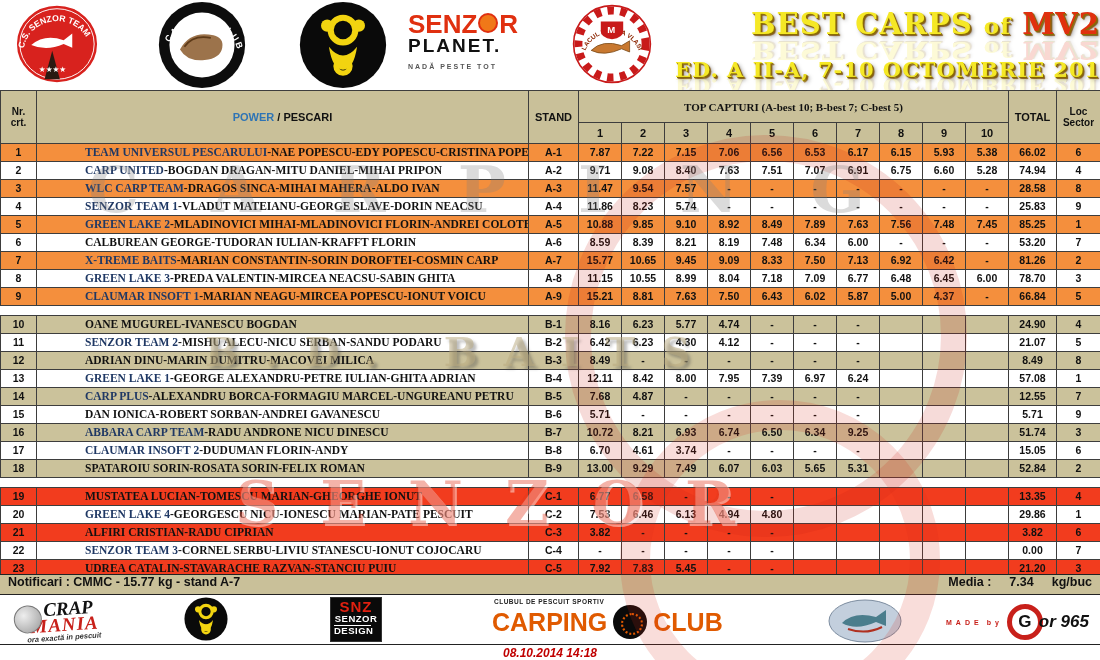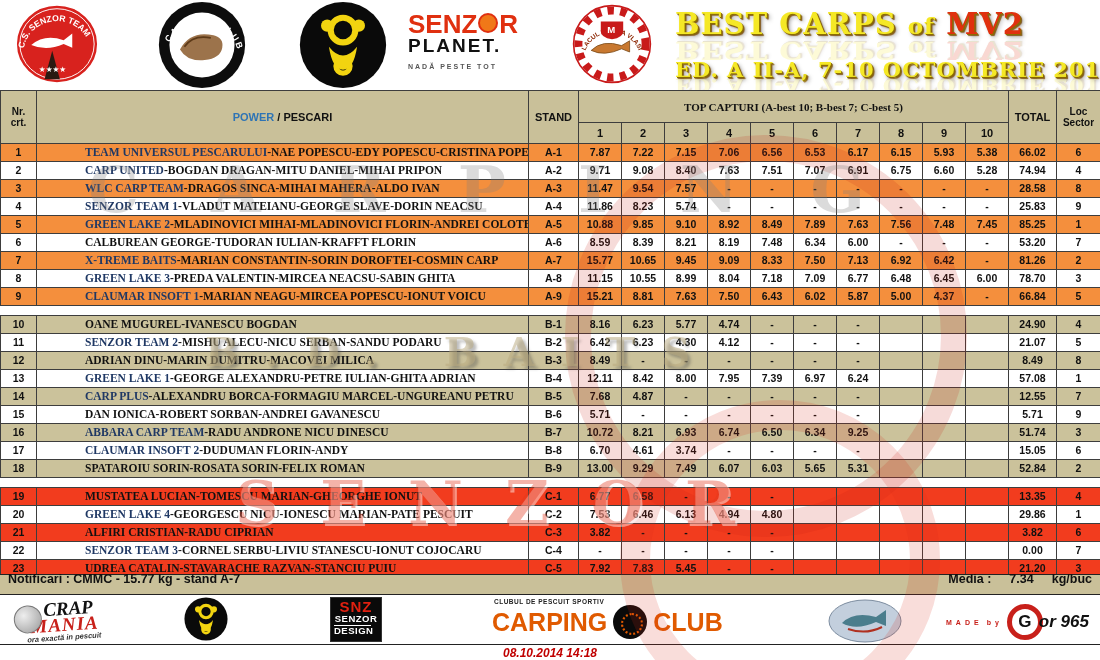--- a/index.html
+++ b/index.html
@@ -13,21 +13,21 @@
   #logo-carping{left:158px;top:1px;}
   #logo-monkey{left:299px;top:1px;}
   #logo-planet{left:408px;top:12px;width:140px;text-align:left;}
   #logo-mv{left:572px;top:4px;}
   .planet-brand{font-weight:bold;font-size:26px;color:#E03010;letter-spacing:0px;line-height:24px;}
   .planet-dot{display:inline-block;width:16px;height:16px;border-radius:50%;background:#F07818;
               border:2px solid #E03010;vertical-align:baseline;margin:0 1px;}
   .planet-sub{font-weight:bold;font-size:19px;color:#111;letter-spacing:2px;line-height:20px;}
   .planet-tag{font-weight:bold;font-size:7px;color:#555;letter-spacing:2px;margin-top:7px;}
 
-  .title-wrap{position:absolute;left:675px;top:8px;width:425px;text-align:left;}
+  .title-wrap{position:absolute;left:675px;top:8px;width:425px;text-align:right;}
   .t1{font-family:"DejaVu Serif",serif;font-weight:bold;font-size:29px;letter-spacing:1px;
       color:var(--title-yellow,#F5E826);
       text-shadow:1px 1px 0 #8a6d00,2px 2px 1px rgba(120,70,0,.85),3px 3px 4px rgba(0,0,0,.35);
       white-space:nowrap;line-height:32px;}
   .t1 .of{font-size:23px;}
   .t1 .mv{color:var(--title-red,#E0300E);}
   .t2{font-family:"DejaVu Serif",serif;font-weight:bold;font-size:21px;letter-spacing:1px;
       color:var(--title-yellow,#F5E826);
       text-shadow:1px 1px 0 #8a6d00,2px 2px 1px rgba(120,70,0,.85),3px 3px 4px rgba(0,0,0,.35);
       white-space:nowrap;line-height:24px;}
@@ -60,22 +60,22 @@
         text-shadow:3px 3px 3px rgba(70,70,70,.35);}
   #wm-c{left:235px;top:468px;font-size:60px;letter-spacing:42px;color:rgba(225,55,30,.38);
         text-shadow:2px 2px 0 rgba(255,255,255,.45);}
   .wm-ring{position:absolute;border-radius:50%;pointer-events:none;z-index:4;}
   #wm-ring1{left:565px;top:135px;width:350px;height:350px;border:26px solid rgba(200,30,20,.16);}
   #wm-ring2{left:620px;top:400px;width:260px;height:260px;border:30px solid rgba(220,45,25,.16);}
 
   
   .footer-bar{position:absolute;left:0;top:574px;width:1100px;height:21px;
               background:var(--header-bg,#C9C099);border-top:1px solid #222;border-bottom:1px solid #222;
-              box-sizing:border-box;display:flex;justify-content:space-between;align-items:flex-end;
-              padding:8px 8px;font-weight:bold;font-size:12.5px;color:#111;}
+              box-sizing:border-box;display:flex;justify-content:space-between;align-items:flex-start;
+              padding:0 8px;font-weight:bold;font-size:12.5px;color:#111;}
   .media{display:flex;gap:18px;align-items:center;}
 
   
   .sponsor-band{position:absolute;left:0;top:595px;width:1100px;height:50px;background:#fff;
                 border-bottom:1px solid #222;box-sizing:border-box;}
   .sponsor-band .sp{position:absolute;}
   #sp-crap{left:16px;top:4px;width:150px;transform:rotate(-4deg);}
   .crap-ball{position:absolute;left:-2px;top:2px;width:26px;height:26px;border-radius:50%;
              background:radial-gradient(circle at 35% 35%,#eee,#9a9a9a);border:1px solid #777;}
   .crap-l1{margin-left:28px;font-family:"Liberation Serif",serif;font-style:italic;font-weight:bold;

